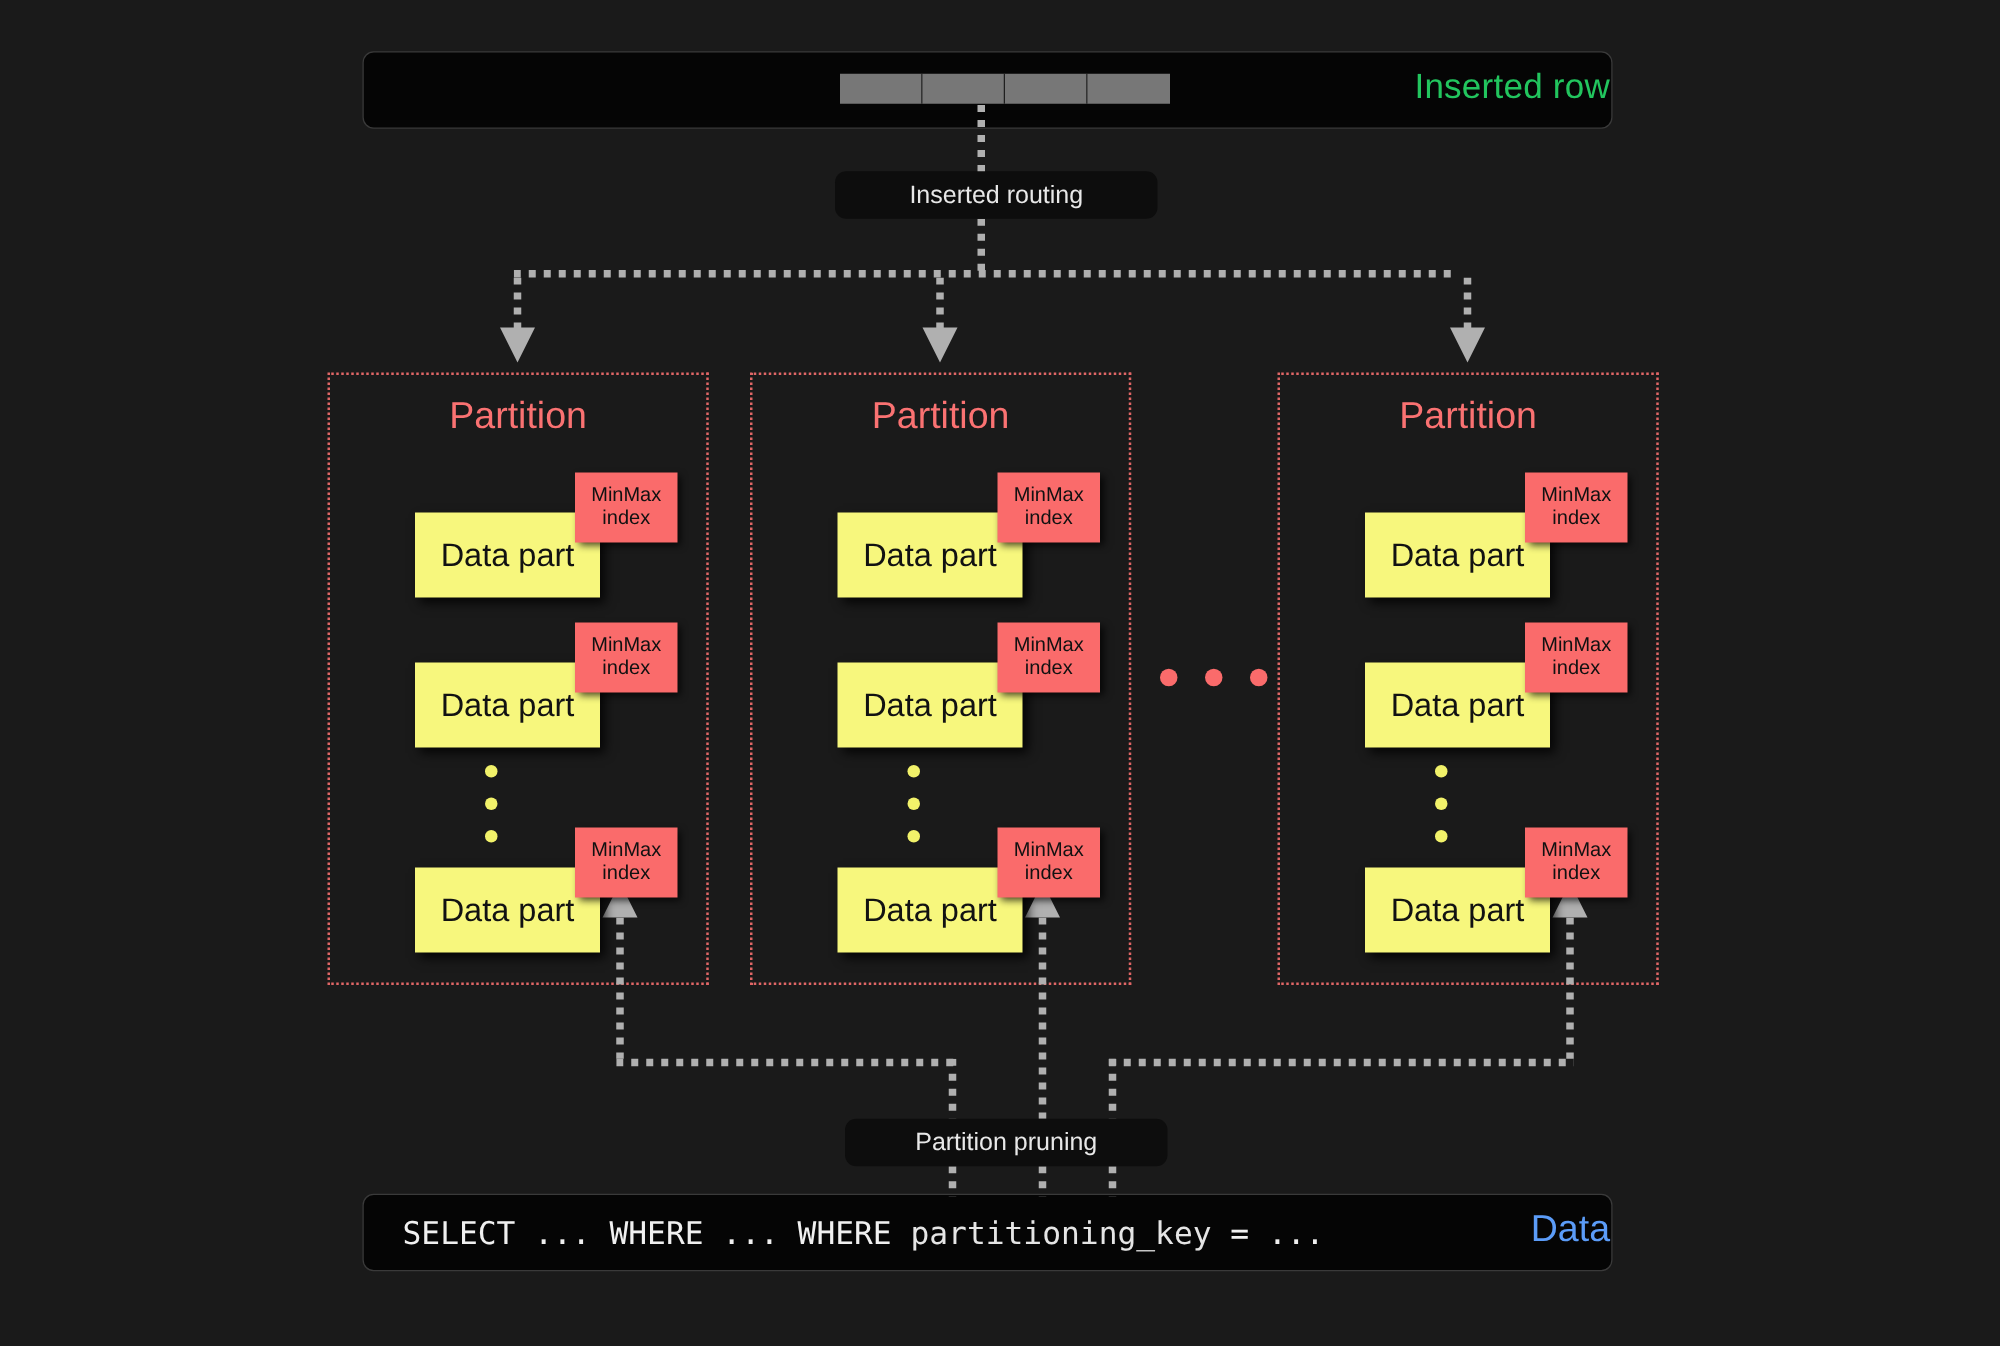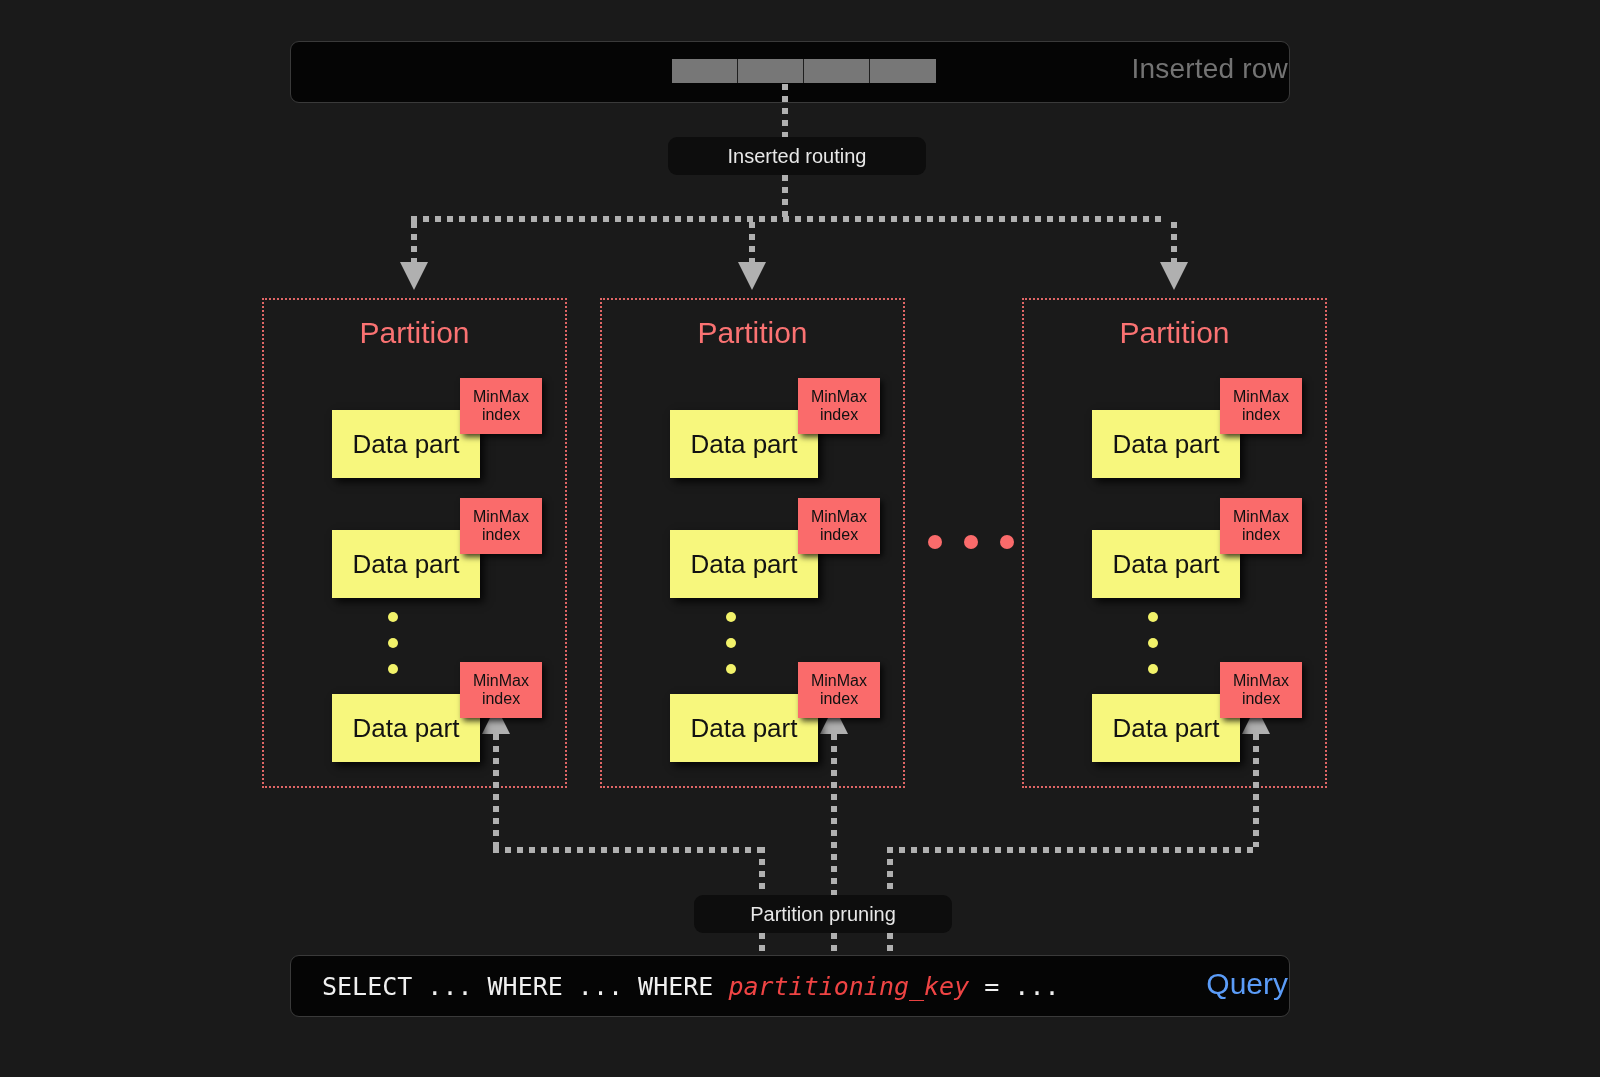--- a/index.html
+++ b/index.html
@@ -51,21 +51,21 @@
     background: #777777;
     border-right: 1px solid #1f1f1f;
     box-sizing: border-box;
   }
   .row-cell:last-child { border-right: none; }
 
   #inserted-row-label {
     position: absolute;
     right: 312px;
     top: 53px;
-    color: #737373;
+    color: #22c55e;
     font-size: 28px;
     letter-spacing: 0.2px;
     white-space: nowrap;
   }
 
   
   .chip {
     position: absolute;
     background: #0d0d0d;
     border-radius: 9px;
@@ -77,21 +77,21 @@
     z-index: 6;
     white-space: nowrap;
   }
   #partition-routing-chip {
     left: 668px;
     top: 137px;
     width: 258px;
     height: 38px;
   }
   #partition-pruning-chip {
-    left: 694px;
+    left: 676px;
     top: 895px;
     width: 258px;
     height: 38px;
   }
 
   
   .dotline-v {
     position: absolute;
     width: 6px;
     background-image: linear-gradient(to bottom, #b0b0b0 0 6px, transparent 6px 12px);
@@ -233,21 +233,21 @@
   #query-text {
     position: absolute;
     left: 322px;
     top: 972px;
     font-family: "DejaVu Sans Mono", "Liberation Mono", monospace;
     font-size: 25px;
     color: #f0f0f0;
     white-space: pre;
     letter-spacing: 0px;
   }
-  #query-text .key { color: #ef4444; font-style: italic; }
+  #query-text .key { color: #e5e5e5; }
   #query-label {
     position: absolute;
     right: 312px;
     top: 967px;
     color: #5b9cf8;
     font-size: 30px;
     white-space: nowrap;
   }
 </style>
 </head>
@@ -409,15 +409,15 @@
   <div class="chip" id="partition-pruning-chip">Partition pruning</div>
 
   <div class="dotline-v" style="left:759px; top:933px; height:24px;"></div>
   <div class="dotline-v" style="left:831px; top:933px; height:24px;"></div>
   <div class="dotline-v" style="left:887px; top:933px; height:24px;"></div>
 
   <div class="bar" id="query-bar"></div>
 
   <div id="query-text"><span>SELECT ... WHERE ... WHERE </span><span class="key">partitioning_key</span><span> = ...</span></div>
 
-  <div id="query-label">Query</div>
+  <div id="query-label">Data</div>
 
 </div>
 
 </body></html>

